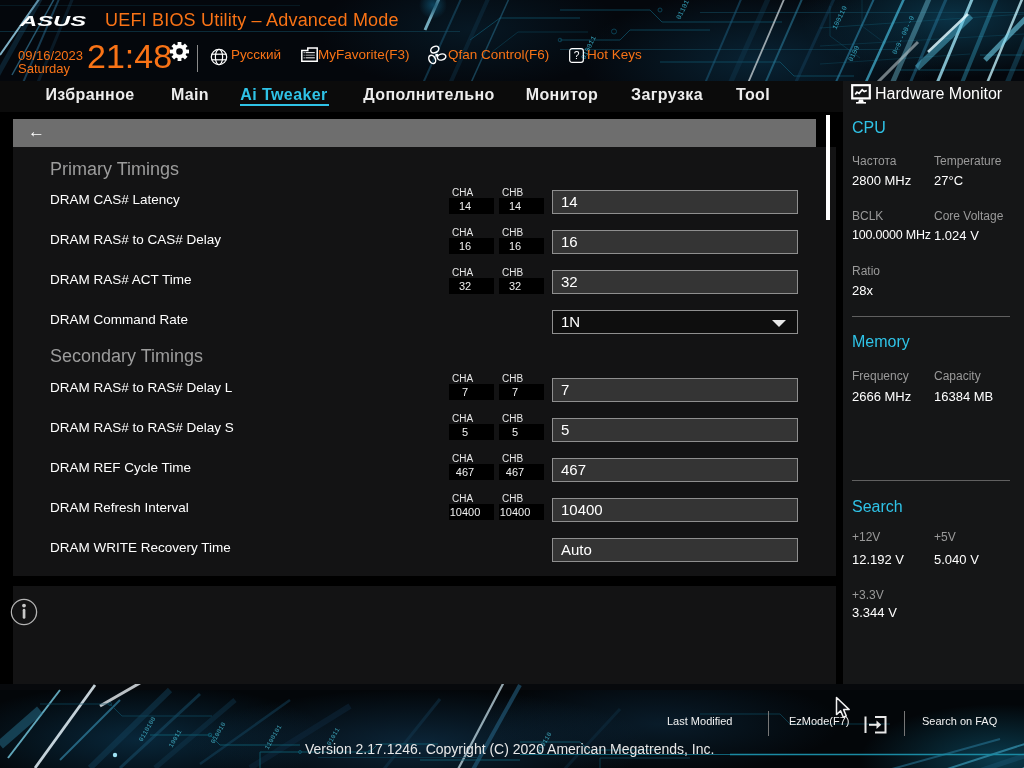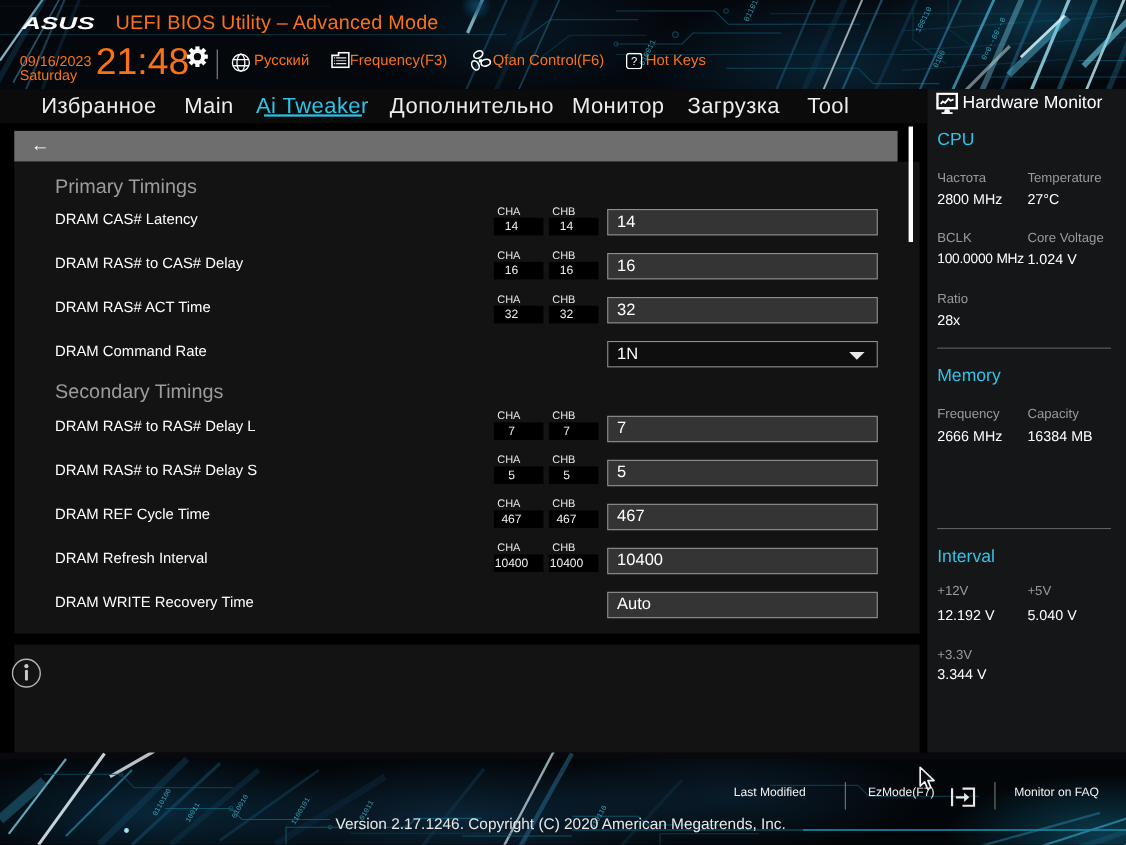--- a/index.html
+++ b/index.html
@@ -2,21 +2,21 @@
 <html><head>
 <meta charset="utf-8">
 <style>
 *{margin:0;padding:0;box-sizing:border-box}
 html,body{width:1024px;height:768px;overflow:hidden;background:#000;font-family:"Liberation Sans",sans-serif;color:#fff}
 .abs{position:absolute}
 #hdrbg{position:absolute;left:0;top:0}
 #botbg{position:absolute;left:0;top:684px}
 .hdrtxt{position:absolute;color:#f97316}
 #menubar{position:absolute;left:0;top:81px;width:843px;height:31px;background:#0b0b0b}
-.mi{position:absolute;top:86px;transform:translateX(-50%);font-size:20px;font-weight:400;color:#ededed;letter-spacing:.4px;white-space:nowrap}
+.mi{position:absolute;top:86px;transform:translateX(-50%);font-size:16px;font-weight:700;color:#ededed;letter-spacing:.4px;white-space:nowrap}
 #crumb{position:absolute;left:13px;top:119px;width:803px;height:28px;background:#6e6e6e}
 #panel{position:absolute;left:13px;top:147px;width:823px;height:429px;background:#131314}
 #infopanel{position:absolute;left:13px;top:586px;width:823px;height:99px;background:#131314}
 #sidebar{position:absolute;left:843px;top:81px;width:181px;height:604px;background:#151617}
 .sect{position:absolute;left:50px;font-size:18px;color:#9c9c9c}
 .rlab{position:absolute;left:50px;font-size:13.5px;color:#fff;white-space:nowrap}
 .chcell{position:absolute;width:45px}
 .chlab{font-size:10px;color:#e8e8e8;padding-left:3px;height:11px;line-height:11px}
 .chval{position:absolute;top:11px;left:0;width:45px;height:16px;background:#000}
 .chval span{display:block;width:32px;text-align:center;font-size:11px;line-height:16px;color:#f0f0f0}
@@ -149,21 +149,21 @@
     <line x1="4.6" y1="5.6" x2="13.8" y2="5.6"></line>
     <line x1="4.6" y1="8.2" x2="13.8" y2="8.2" stroke="#9a9a9a"></line>
     <line x1="4.6" y1="10.8" x2="13.8" y2="10.8"></line>
   </g>
   <g fill="#e8e8e8">
     <rect x="2.6" y="5.1" width="1.1" height="1.1"></rect>
     <rect x="2.6" y="7.7" width="1.1" height="1.1" fill="#9a9a9a"></rect>
     <rect x="2.6" y="10.3" width="1.1" height="1.1"></rect>
   </g>
 </svg>
-<div class="hdrtxt" style="left:318px;top:47px;font-size:13.5px">Frequency(F3)</div>
+<div class="hdrtxt" style="left:318px;top:47px;font-size:13.5px">MyFavorite(F3)</div>
 
 <svg class="abs" style="left:427px;top:45px" width="20" height="21" viewBox="0 0 20 21">
   <g fill="none" stroke="#fff" stroke-width="1.5">
     <ellipse cx="7.8" cy="4.6" rx="4.3" ry="3" transform="rotate(-28 7.8 4.6)"></ellipse>
     <ellipse cx="14.6" cy="12" rx="4.3" ry="3" transform="rotate(-15 14.6 12)"></ellipse>
     <ellipse cx="5.2" cy="14.4" rx="4.4" ry="3.1" transform="rotate(62 5.2 14.4)"></ellipse>
   </g>
   <rect x="8.4" y="8.9" width="2.8" height="2.8" fill="#fff"></rect>
 </svg>
 <div class="hdrtxt" style="left:448px;top:47px;font-size:13.5px">Qfan Control(F6)</div>
@@ -334,21 +334,21 @@
 <div class="sval" style="left:934px;top:228px">1.024 V</div>
 <div class="slab" style="left:852px;top:264px">Ratio</div>
 <div class="sval" style="left:852px;top:283px">28x</div>
 <div class="abs" style="left:852px;top:316px;width:158px;height:1px;background:#606060"></div>
 <div class="shead" style="left:852px;top:333px">Memory</div>
 <div class="slab" style="left:852px;top:369px">Frequency</div>
 <div class="slab" style="left:934px;top:369px">Capacity</div>
 <div class="sval" style="left:852px;top:389px">2666 MHz</div>
 <div class="sval" style="left:934px;top:389px">16384 MB</div>
 <div class="abs" style="left:852px;top:480px;width:158px;height:1px;background:#606060"></div>
-<div class="shead" style="left:852px;top:498px">Interval</div>
+<div class="shead" style="left:852px;top:498px">Search</div>
 <div class="slab" style="left:852px;top:530px">+12V</div>
 <div class="slab" style="left:934px;top:530px">+5V</div>
 <div class="sval" style="left:852px;top:552px">12.192 V</div>
 <div class="sval" style="left:934px;top:552px">5.040 V</div>
 <div class="slab" style="left:852px;top:588px">+3.3V</div>
 <div class="sval" style="left:852px;top:605px">3.344 V</div>
 
 <svg id="botbg" width="1024" height="84" viewBox="0 0 1024 84">
   <defs>
     <radialGradient id="bgl1" cx="0.5" cy="0.5" r="0.5">
@@ -427,18 +427,18 @@
 <div class="bottxt" style="left:789px;top:715px">EzMode(F7)</div>
 <svg class="abs" style="left:864px;top:715px" width="23" height="19" viewBox="0 0 23 19">
   <g stroke="#e8e8e8" stroke-width="2" fill="none">
     <line x1="1.5" y1="1.5" x2="1.5" y2="18"></line>
     <path d="M11 2 H21.5 V17.5 H11"></path>
     <line x1="5" y1="9.8" x2="14" y2="9.8"></line>
   </g>
   <polygon points="12.5,5.6 17.2,9.8 12.5,14" fill="#e8e8e8"></polygon>
 </svg>
 <div class="abs" style="left:904px;top:711px;width:1px;height:25px;background:#777"></div>
-<div class="bottxt" style="left:922px;top:715px">Monitor on FAQ</div>
+<div class="bottxt" style="left:922px;top:715px">Search on FAQ</div>
 <div class="bottxt" style="left:305px;top:741px;font-size:14px;color:#e8e8e8">Version 2.17.1246. Copyright (C) 2020 American Megatrends, Inc.</div>
 
 <svg class="abs" style="left:835px;top:696px" width="20" height="26" viewBox="0 0 20 26">
   <polygon points="1.5,1.5 1.5,18.6 5.6,14.8 8.3,21.3 11.3,20 8.6,13.6 14.2,13.6" fill="#0a0d12" stroke="#f2f2f2" stroke-width="1.5" stroke-linejoin="round"></polygon>
 </svg>
 
 </body></html>

